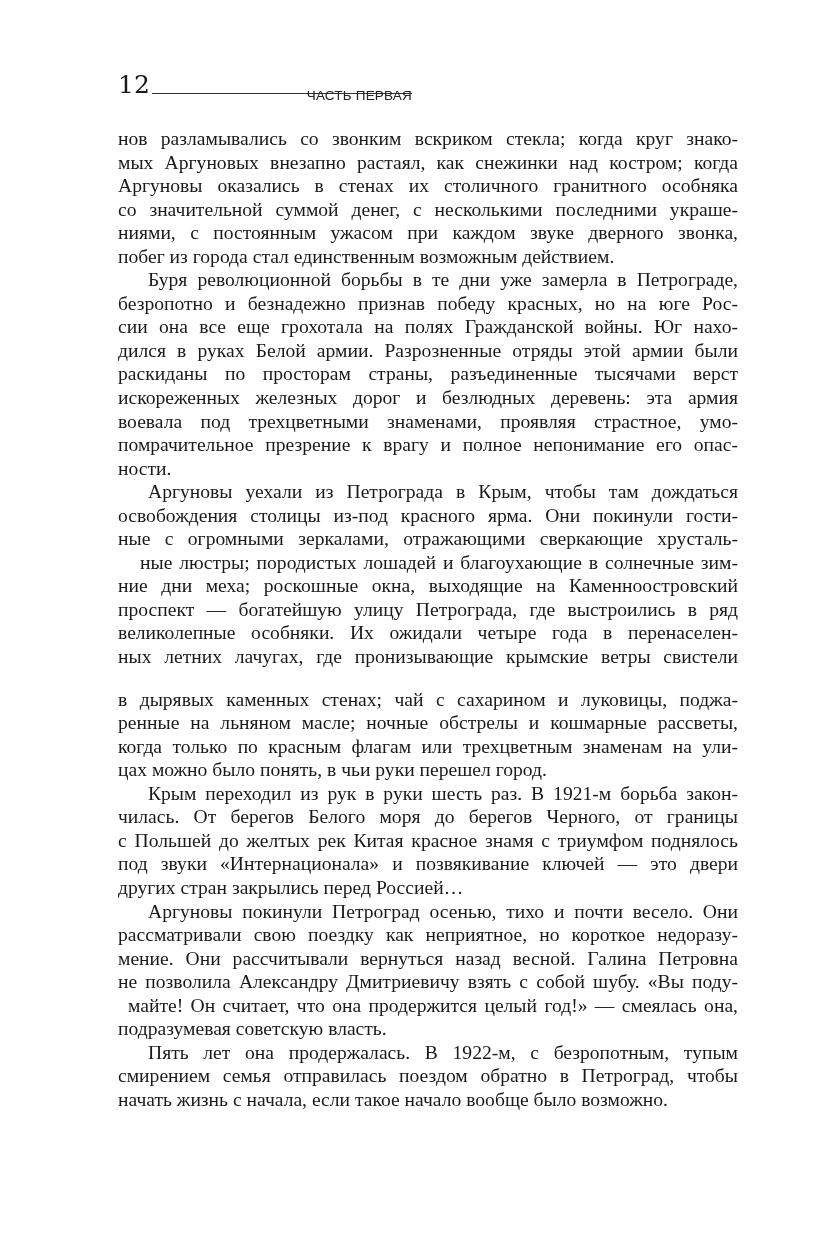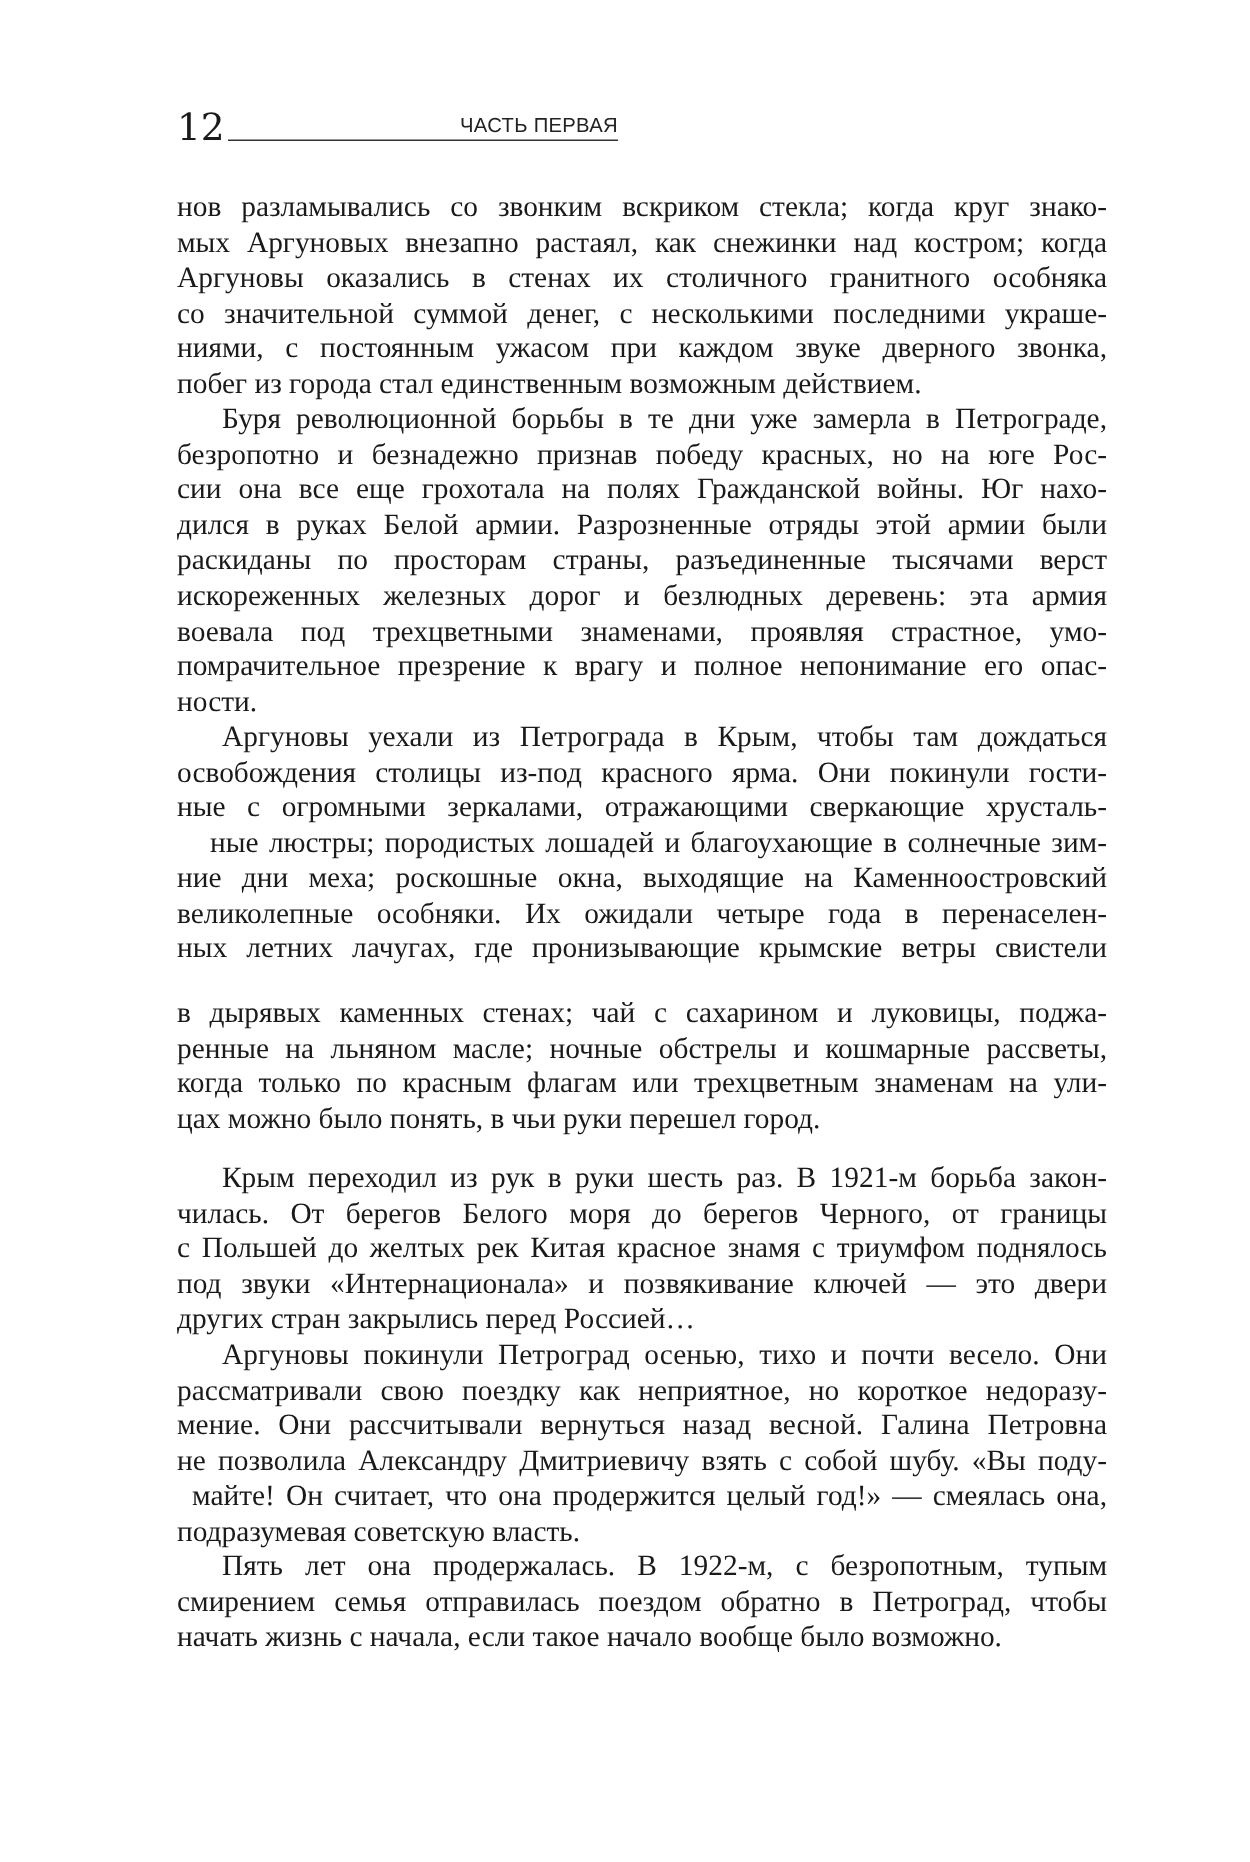--- a/index.html
+++ b/index.html
@@ -34,21 +34,21 @@
       position: absolute;
       left: 34px;
       top: 23px;
       width: 260px;
       height: 0;
       border-top: 1.2px solid #333;
     }
     .running-title {
       position: absolute;
       right: 6px;
-      top: 6px;
+      top: 18px;
       font-family: "Liberation Sans", "DejaVu Sans", sans-serif;
       font-size: 13.5px;
       letter-spacing: 0.2px;
       line-height: 16px;
       color: #222;
     }
     .text-block {
       position: absolute;
       left: 118px;
       top: 127px;
@@ -105,29 +105,30 @@
       <span class="ln" style="display: block; text-align-last: justify;">воевала под трехцветными знаменами, проявляя страстное, умо-</span>
       <span class="ln" style="display: block; text-align-last: justify;">помрачительное презрение к врагу и полное непонимание его опас-</span>
       <span class="ln last" style="display: block; text-align-last: left;">ности.</span>
     </p>
     <p class="para">
       <span class="ln indent" style="display: block; text-align-last: justify;">Аргуновы уехали из Петрограда в Крым, чтобы там дождаться</span>
       <span class="ln" style="display: block; text-align-last: justify;">освобождения столицы из-под красного ярма. Они покинули гости-</span>
       <span class="ln" style="display: block; text-align-last: justify;">ные с огромными зеркалами, отражающими сверкающие хрусталь-</span>
       <span class="ln" style="display: block; text-align-last: justify; margin-left: 22px;">ные люстры; породистых лошадей и благоухающие в солнечные зим-</span>
       <span class="ln" style="display: block; text-align-last: justify;">ние дни меха; роскошные окна, выходящие на Каменноостровский</span>
+      <span class="ln" style="display: block; text-align-last: justify;">проспект — богатейшую улицу Петрограда, где выстроились в ряд</span>
       <span class="ln" style="display: block; text-align-last: justify;">великолепные особняки. Их ожидали четыре года в перенаселен-</span>
       <span class="ln" style="display: block; text-align-last: justify;">ных летних лачугах, где пронизывающие крымские ветры свистели</span>
       <span class="ln" style="display: block; text-align-last: justify; margin-top: 19px;">в дырявых каменных стенах; чай с сахарином и луковицы, поджа-</span>
       <span class="ln" style="display: block; text-align-last: justify;">ренные на льняном масле; ночные обстрелы и кошмарные рассветы,</span>
       <span class="ln" style="display: block; text-align-last: justify;">когда только по красным флагам или трехцветным знаменам на ули-</span>
       <span class="ln last" style="display: block; text-align-last: left;">цах можно было понять, в чьи руки перешел город.</span>
     </p>
     <p class="para">
-      <span class="ln indent" style="display: block; text-align-last: justify; margin-top: 16px;">Крым переходил из рук в руки шесть раз. В 1921-м борьба закон-</span>
+      <span class="ln indent" style="display: block; text-align-last: justify;">Крым переходил из рук в руки шесть раз. В 1921-м борьба закон-</span>
       <span class="ln" style="display: block; text-align-last: justify;">чилась. От берегов Белого моря до берегов Черного, от границы</span>
       <span class="ln" style="display: block; text-align-last: justify;">с Польшей до желтых рек Китая красное знамя с триумфом поднялось</span>
       <span class="ln" style="display: block; text-align-last: justify;">под звуки «Интернационала» и позвякивание ключей — это двери</span>
       <span class="ln last" style="display: block; text-align-last: left;">других стран закрылись перед Россией…</span>
     </p>
     <p class="para">
       <span class="ln indent" style="display: block; text-align-last: justify;">Аргуновы покинули Петроград осенью, тихо и почти весело. Они</span>
       <span class="ln" style="display: block; text-align-last: justify;">рассматривали свою поездку как неприятное, но короткое недоразу-</span>
       <span class="ln" style="display: block; text-align-last: justify;">мение. Они рассчитывали вернуться назад весной. Галина Петровна</span>
       <span class="ln" style="display: block; text-align-last: justify;">не позволила Александру Дмитриевичу взять с собой шубу. «Вы поду-</span>

